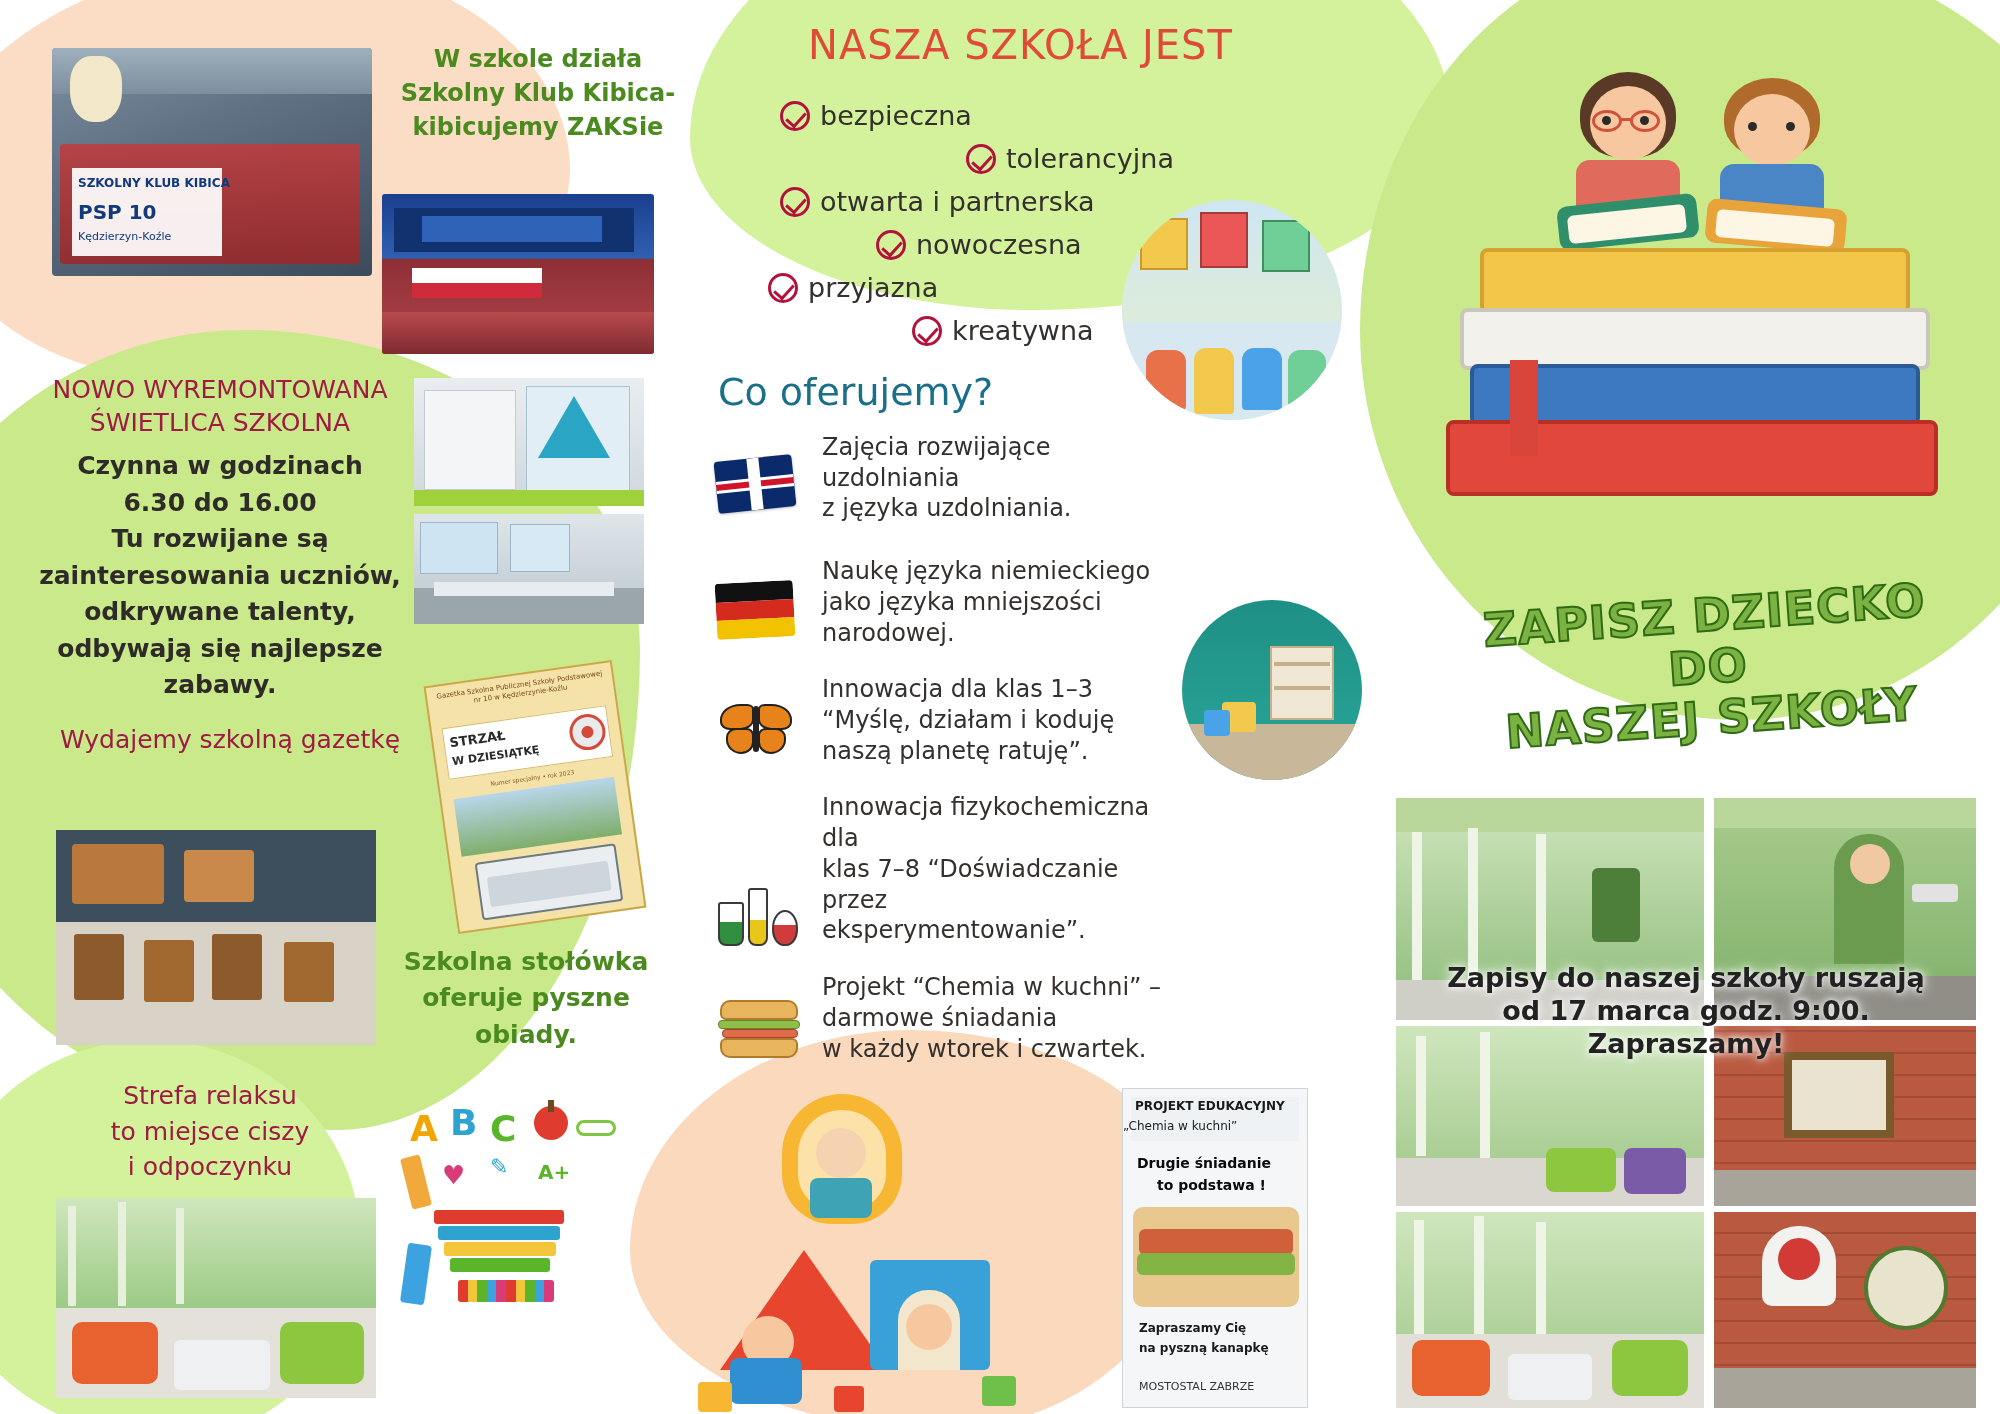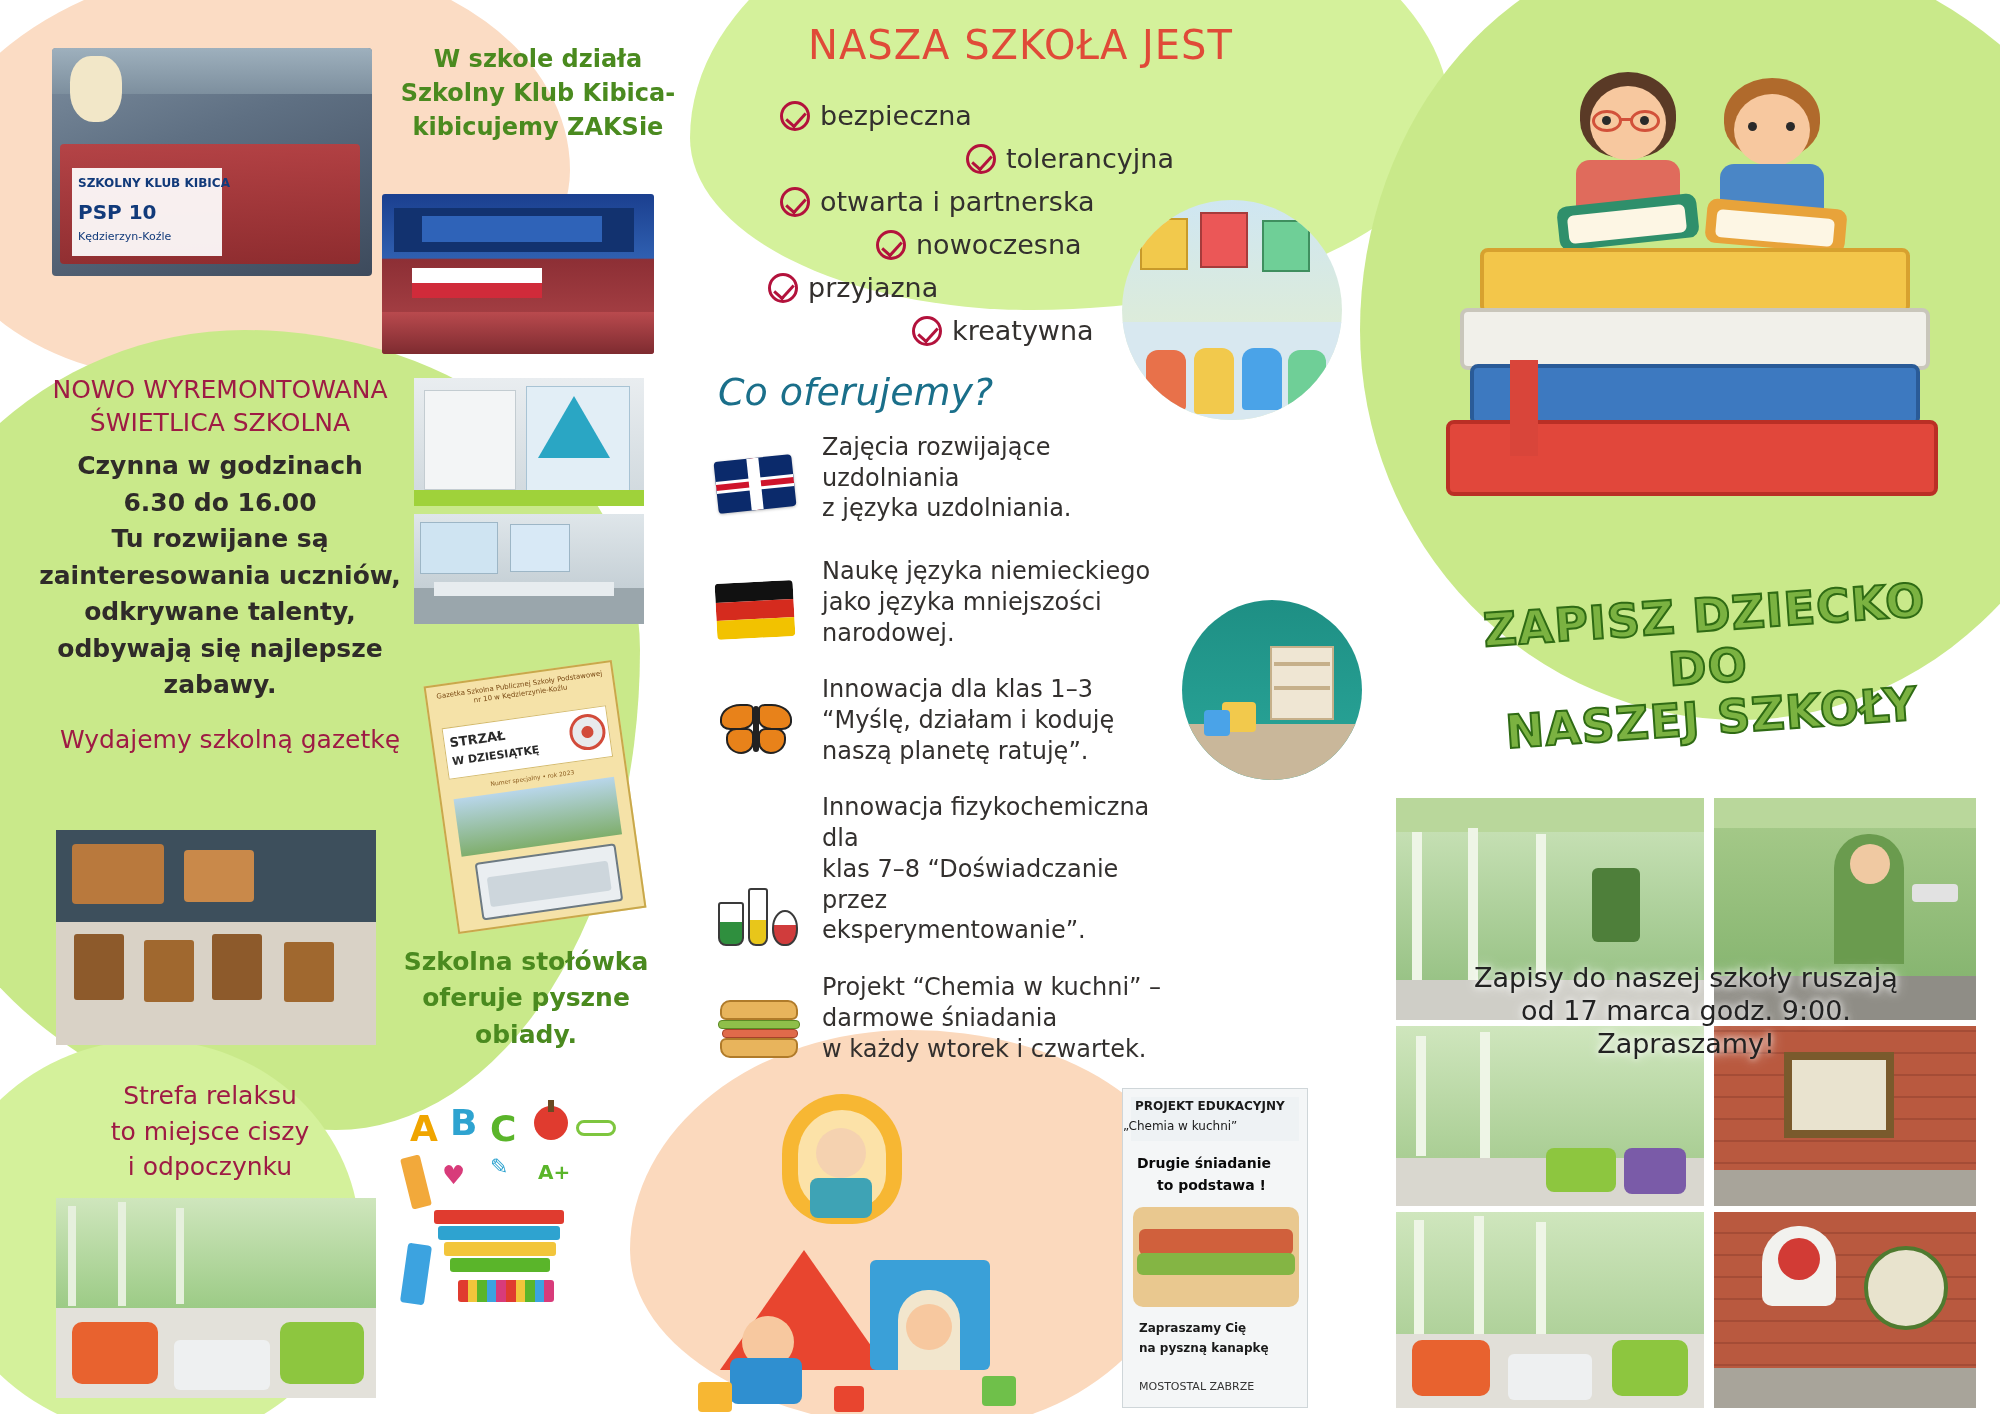--- a/index.html
+++ b/index.html
@@ -49,21 +49,21 @@
     z-index:3;
   }
 
   
   .t-title-red {
     color:#e04a38; font-size:40px; font-weight:400;
     font-family:"DejaVu Sans", sans-serif;
   }
   .t-green-bold { color:#4a8a1f; font-weight:bold; }
   .t-maroon { color:#9e1b44; font-weight:normal; }
-  .t-blue { color:#1a6f8a;font-style:italic; }
+  .t-blue { color:#1a6f8a; }
 
   ul.clean { list-style:none; margin:0; padding:0; }
 
   
   .check-item { display:flex; align-items:center; gap:10px; font-size:27px; color:#33302e; }
   .check {
     width:30px; height:30px; flex:0 0 30px;
     border:3px solid #b3123c; border-radius:50%;
     position:relative;
   }
@@ -117,21 +117,21 @@
 
   
   .books { position:absolute; z-index:3; }
   .book-l { position:absolute; border-radius:8px; }
 
   .kid { position:absolute; }
 
   
   .overlay-text {
     position:absolute; z-index:6; text-align:center;
-    color:#222; font-size:27px; line-height:1.22; font-weight:normal;
+    color:#222; font-size:27px; line-height:1.22; font-weight:bold;
     text-shadow:0 0 6px rgba(255,255,255,.95), 0 0 14px rgba(255,255,255,.9);
   }
 
   .outline-green {
     font-size:46px; font-weight:bold; color:#7bb241;
     -webkit-text-stroke:2px #2f6b14;
     letter-spacing:1px; line-height:1.12; text-align:center;
     transform:rotate(-4deg);
   }
 </style>

